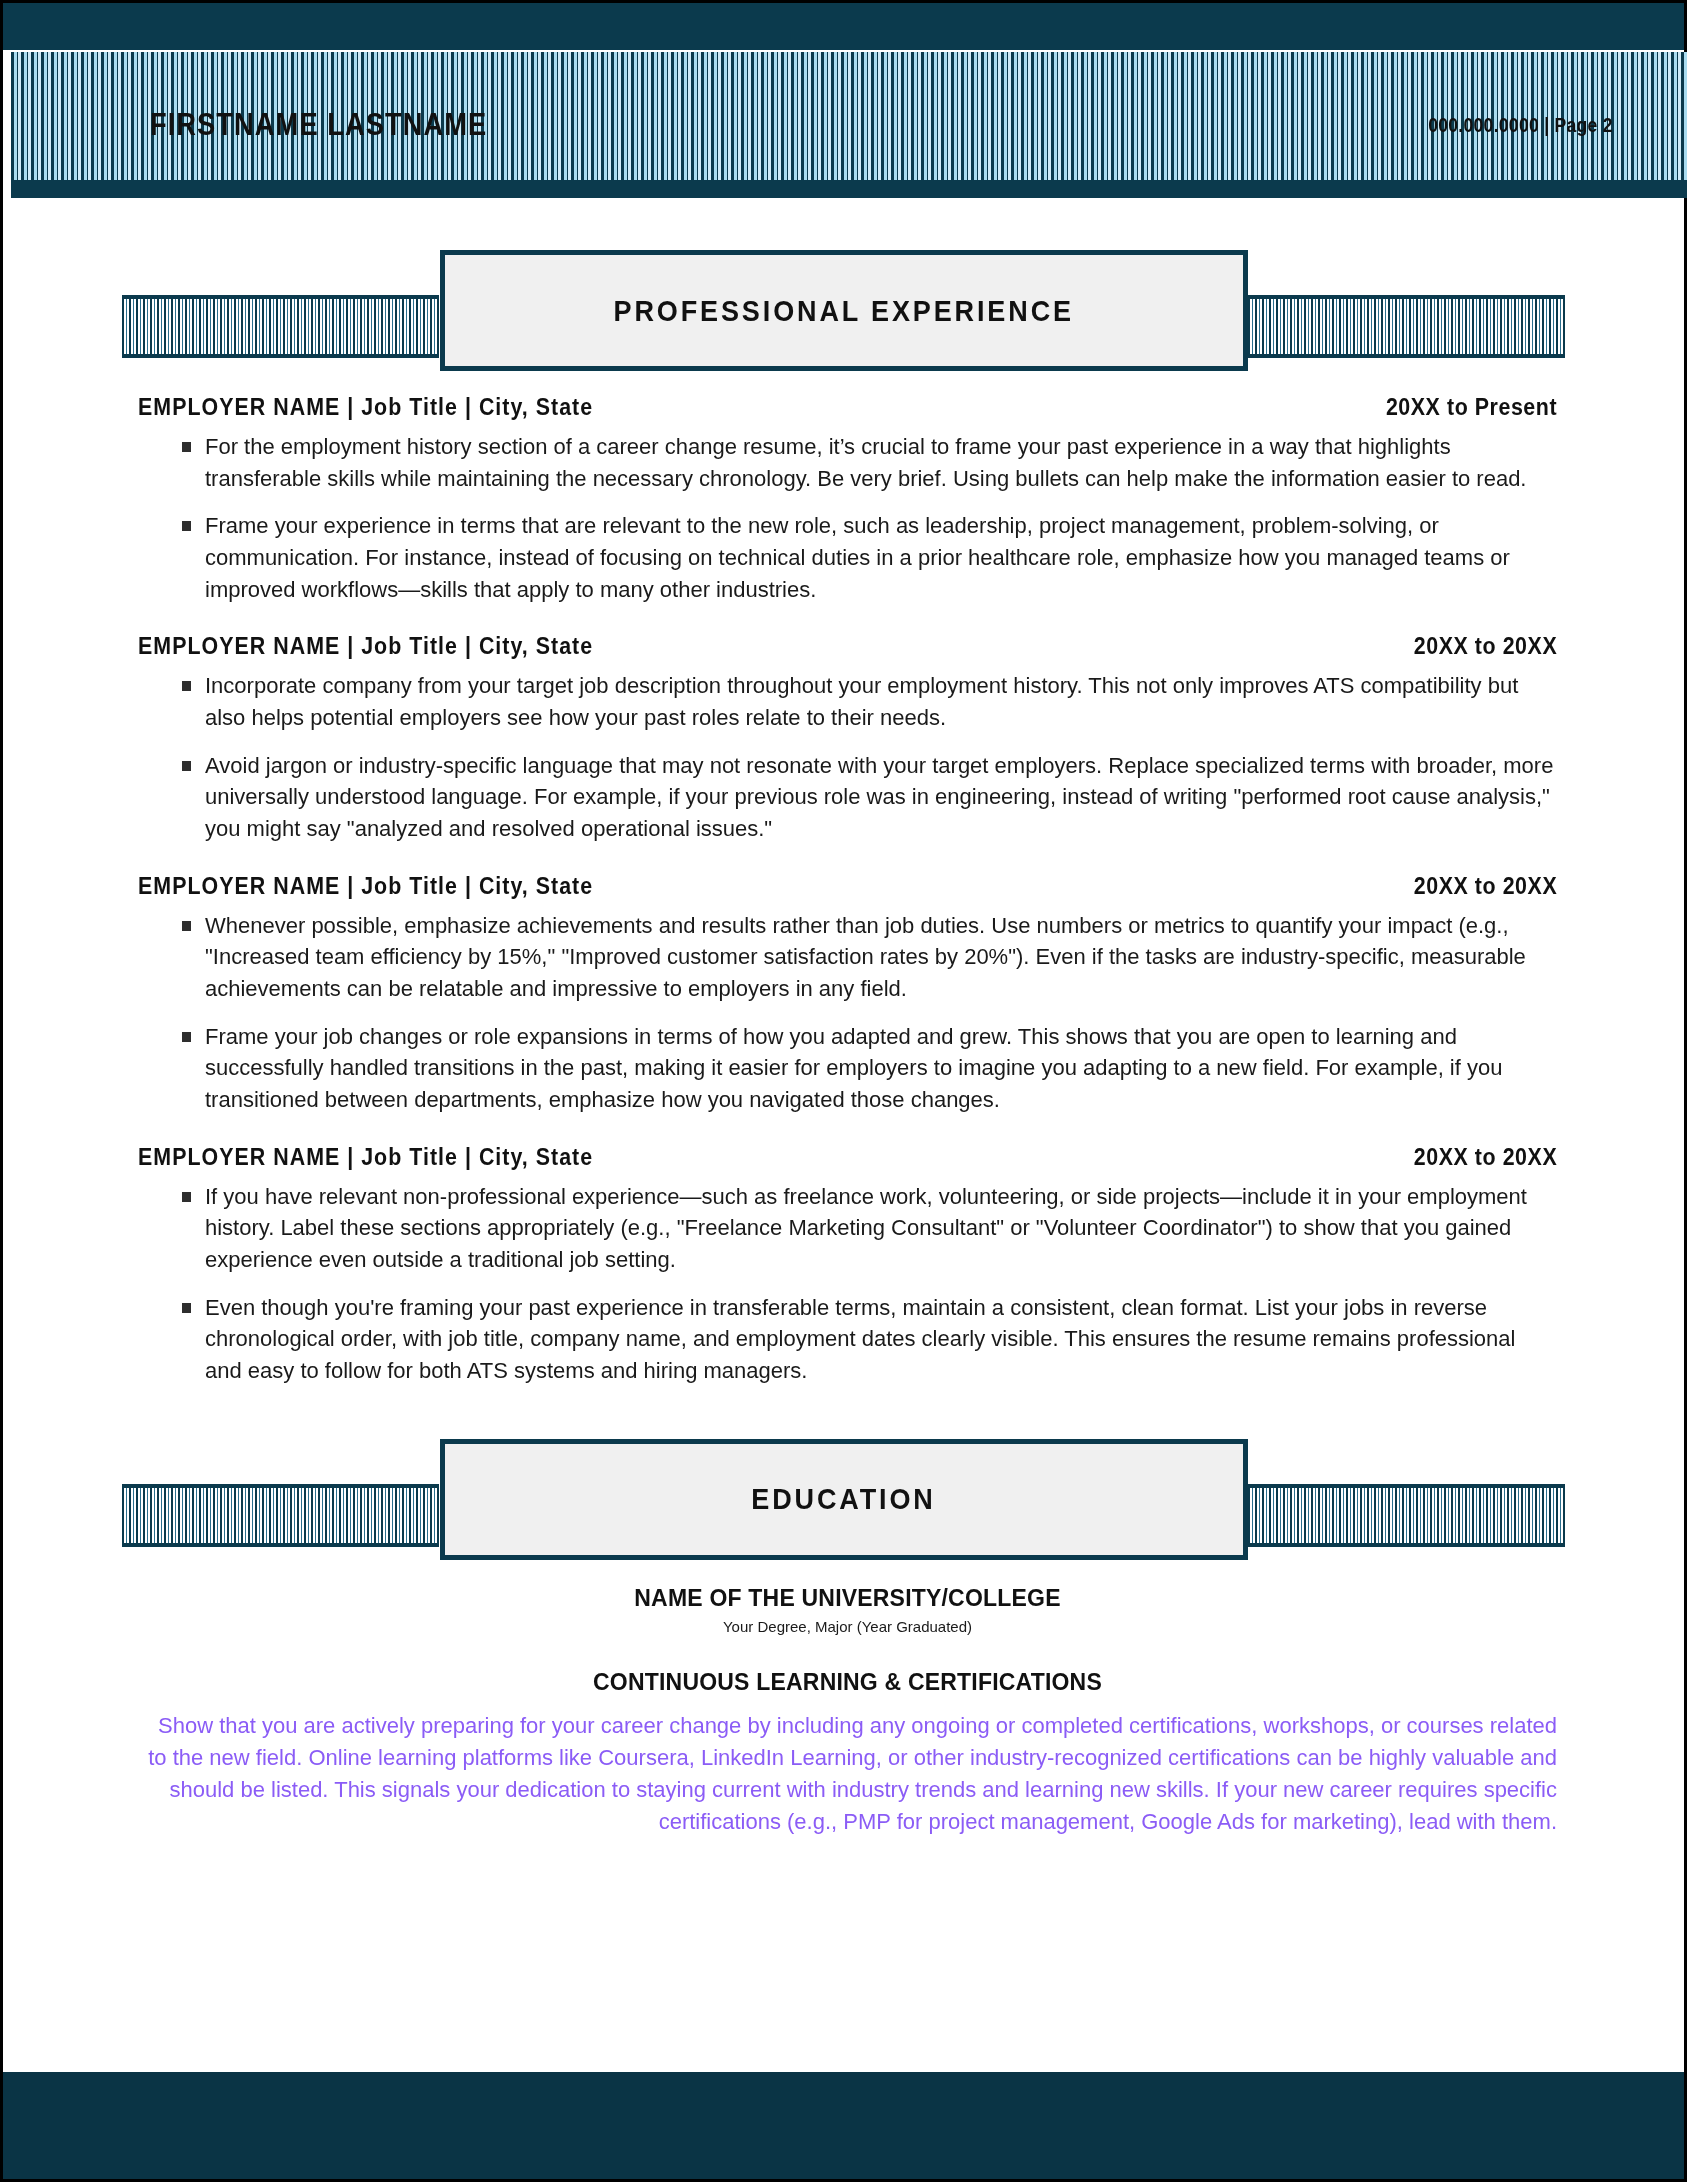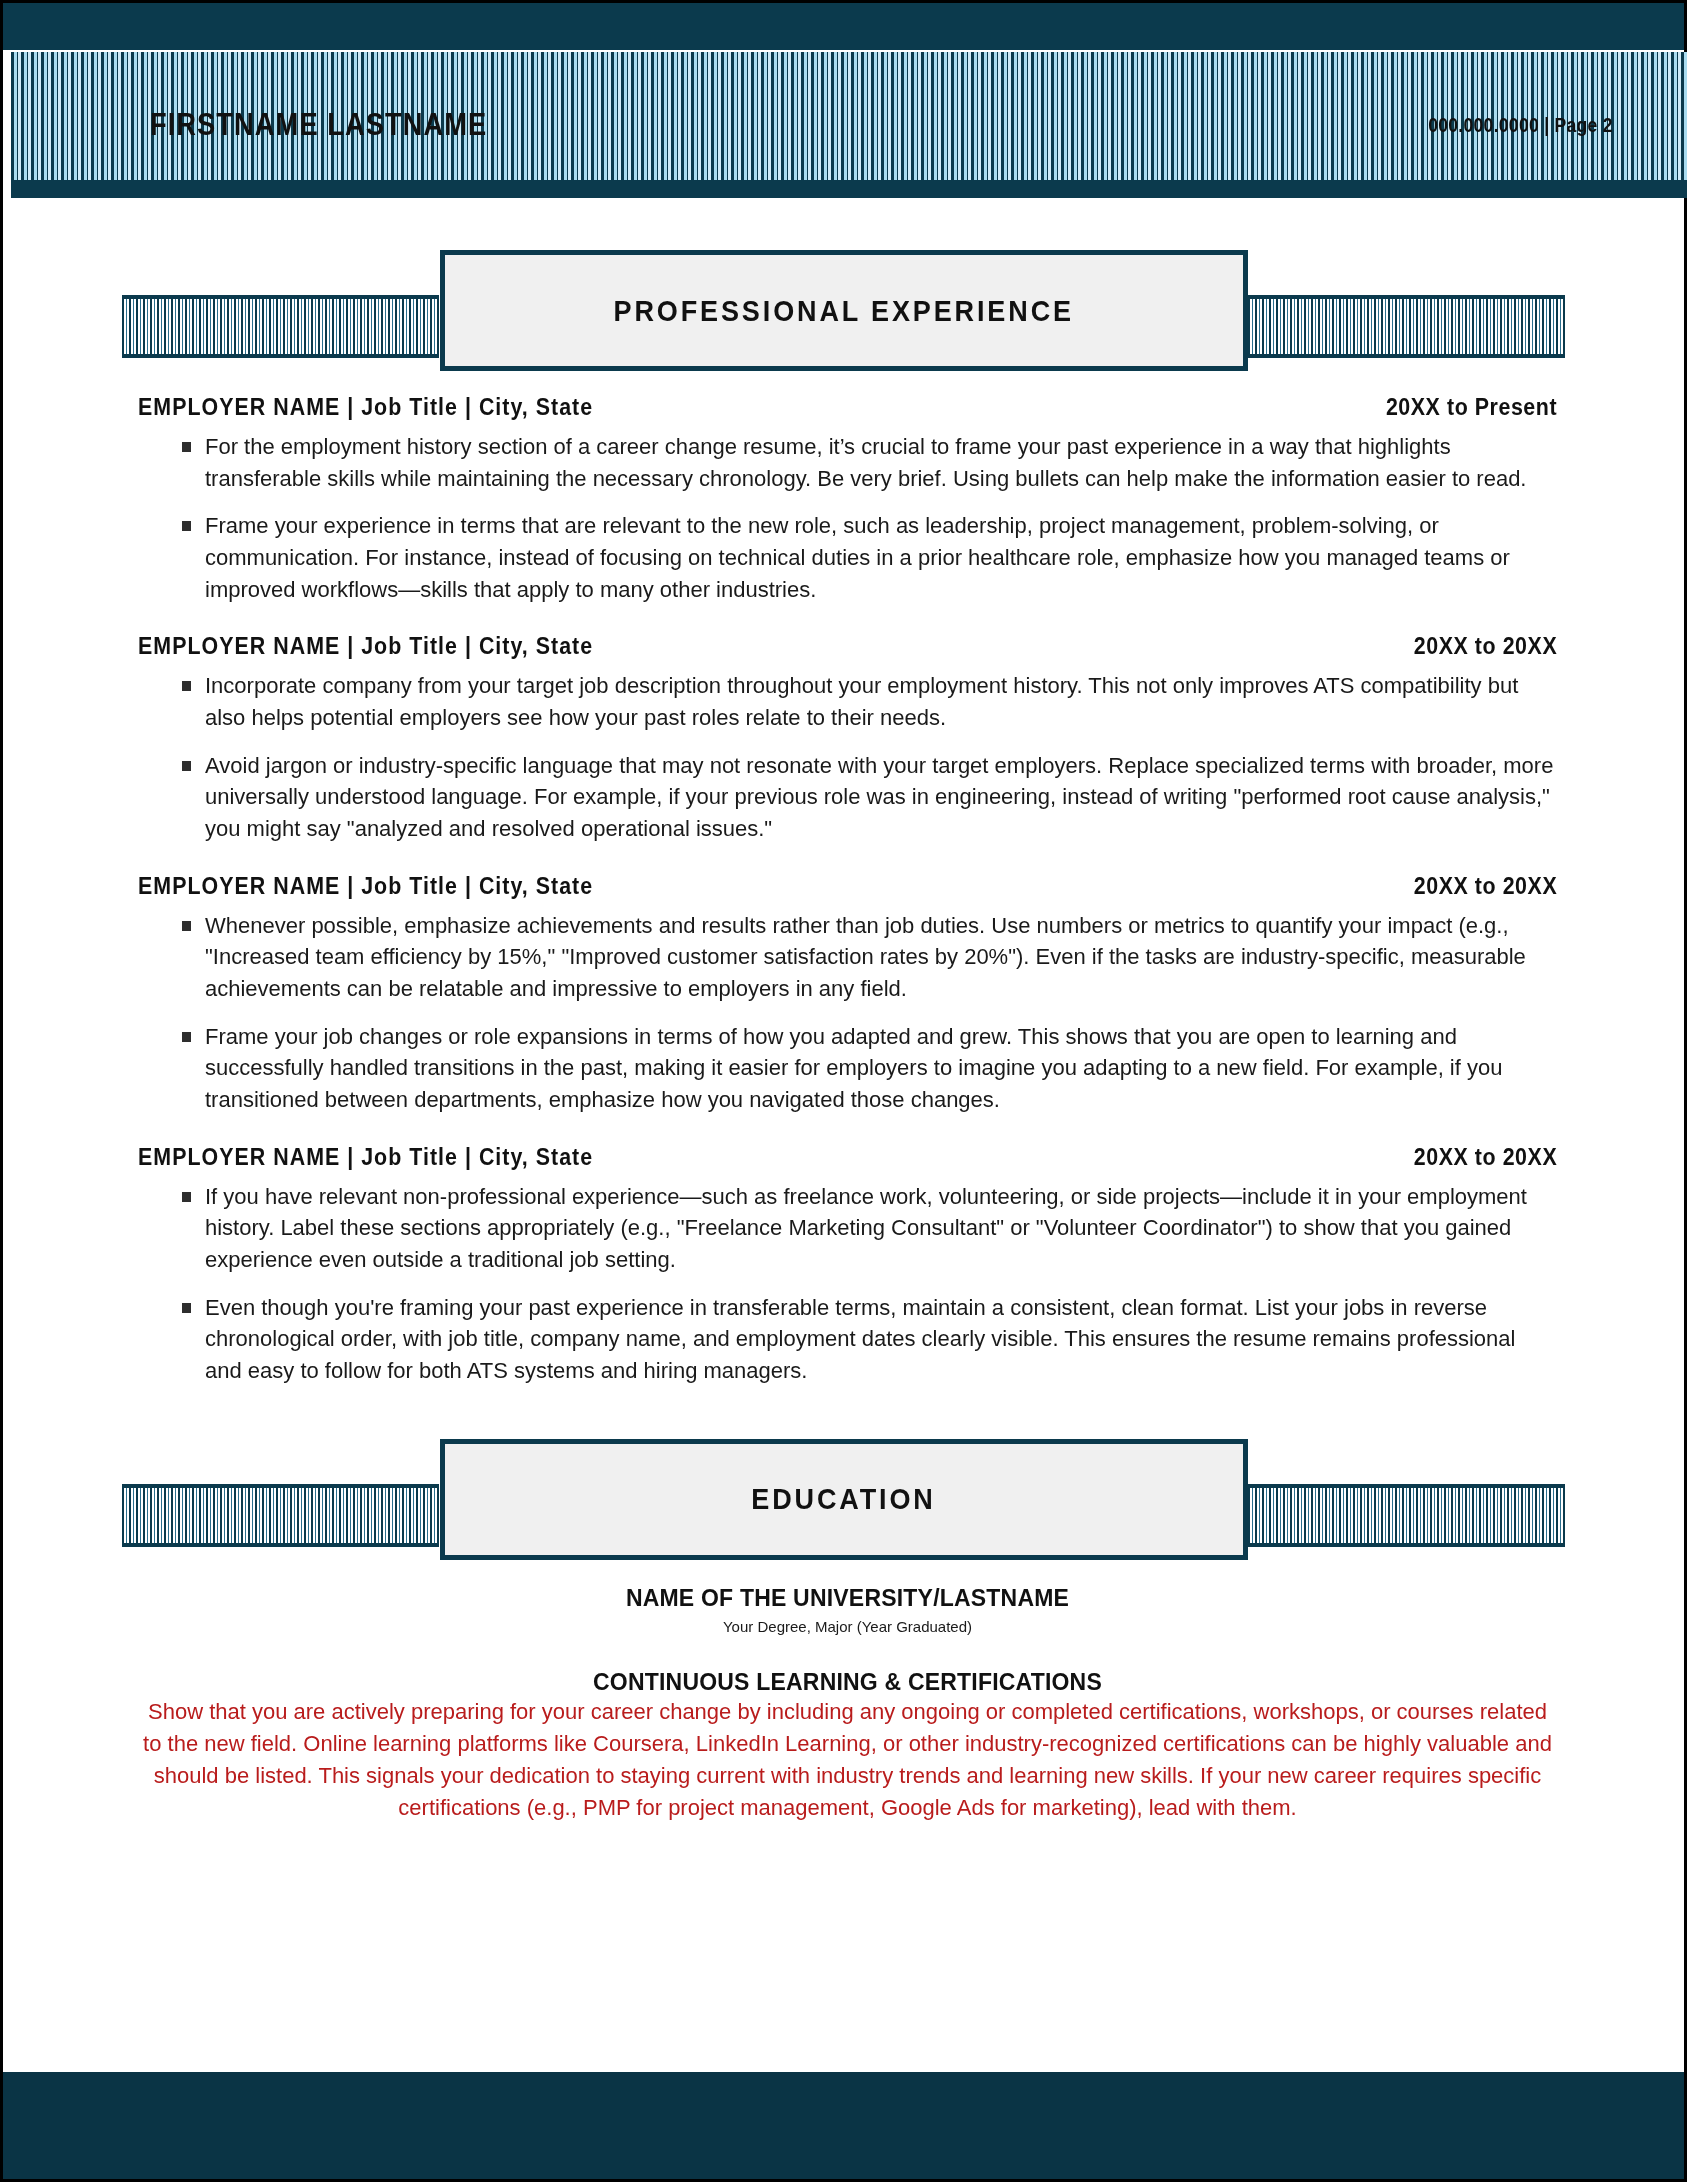--- a/index.html
+++ b/index.html
@@ -231,22 +231,23 @@
   .cert-heading {
     text-align: center;
     font-size: 23px;
     font-weight: bold;
     color: #111111;
     letter-spacing: 0.2px;
   }
   .cert-para {
     font-size: 22px;
     line-height: 1.46;
-    color: #b91c1c;
-    text-align: center;
+    color: #8b5cf6;
+    text-align: right;
+    margin-top: 14px;
   }
 
   
   .bottom-band {
     position: absolute;
     left: 3px;
     bottom: 3px;
     width: 1681px;
     height: 107px;
     background: #0a3445;
@@ -327,21 +328,21 @@
     <div class="section-header">
       <div class="stripe-bar left"></div>
       <div class="stripe-bar right"></div>
       <div class="section-title-box">
         <div class="section-title-text">EDUCATION</div>
       </div>
     </div>
 
     <div class="content">
       <div class="edu-center">
-        <div class="edu-school">NAME OF THE UNIVERSITY/LASTNAME</div>
+        <div class="edu-school">NAME OF THE UNIVERSITY/COLLEGE</div>
         <div class="edu-degree">Your Degree, Major (Year Graduated)</div>
       </div>
 
       <div class="cert-heading">CONTINUOUS LEARNING &amp; CERTIFICATIONS</div>
       <div class="cert-para">Show that you are actively preparing for your career change by including any ongoing or completed certifications, workshops, or courses related to the new field. Online learning platforms like Coursera, LinkedIn Learning, or other industry-recognized certifications can be highly valuable and should be listed. This signals your dedication to staying current with industry trends and learning new skills. If your new career requires specific certifications (e.g., PMP for project management, Google Ads for marketing), lead with them.</div>
     </div>
 
   </div>
 
   <div class="bottom-band"></div>

